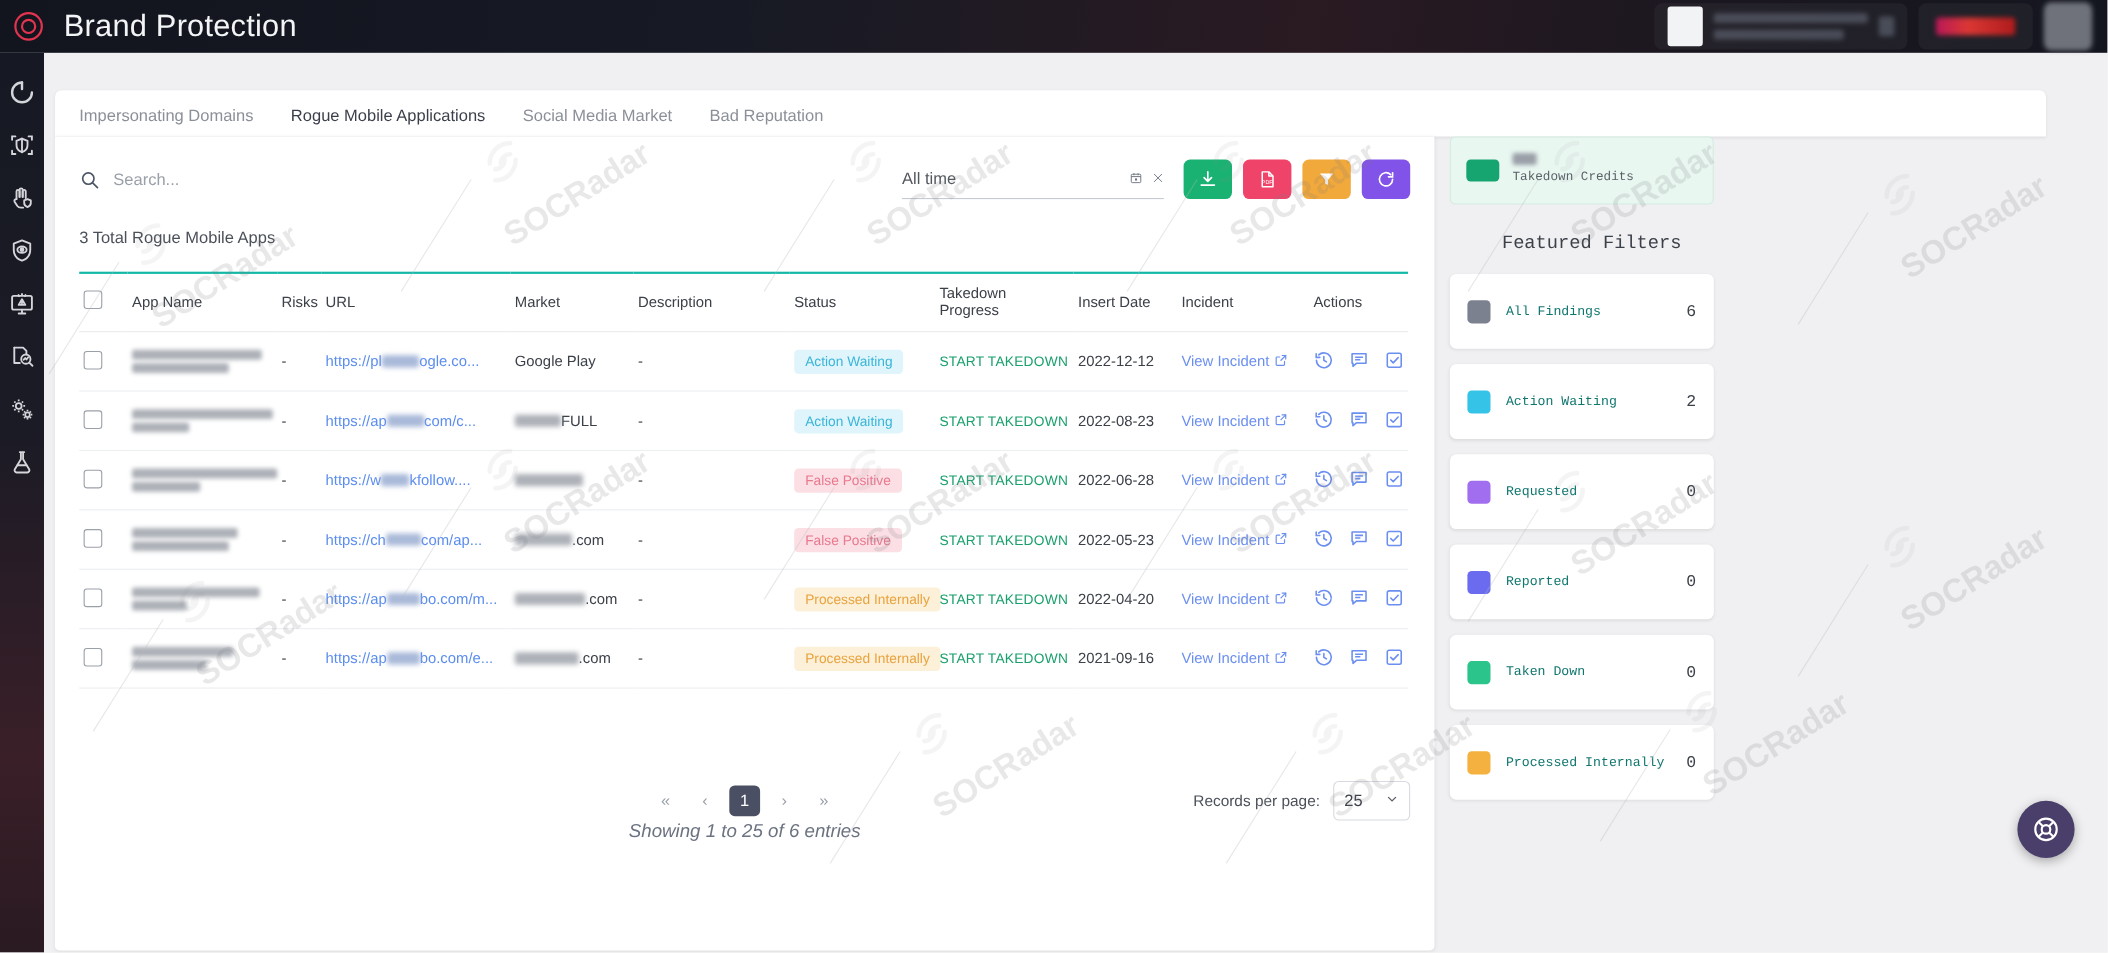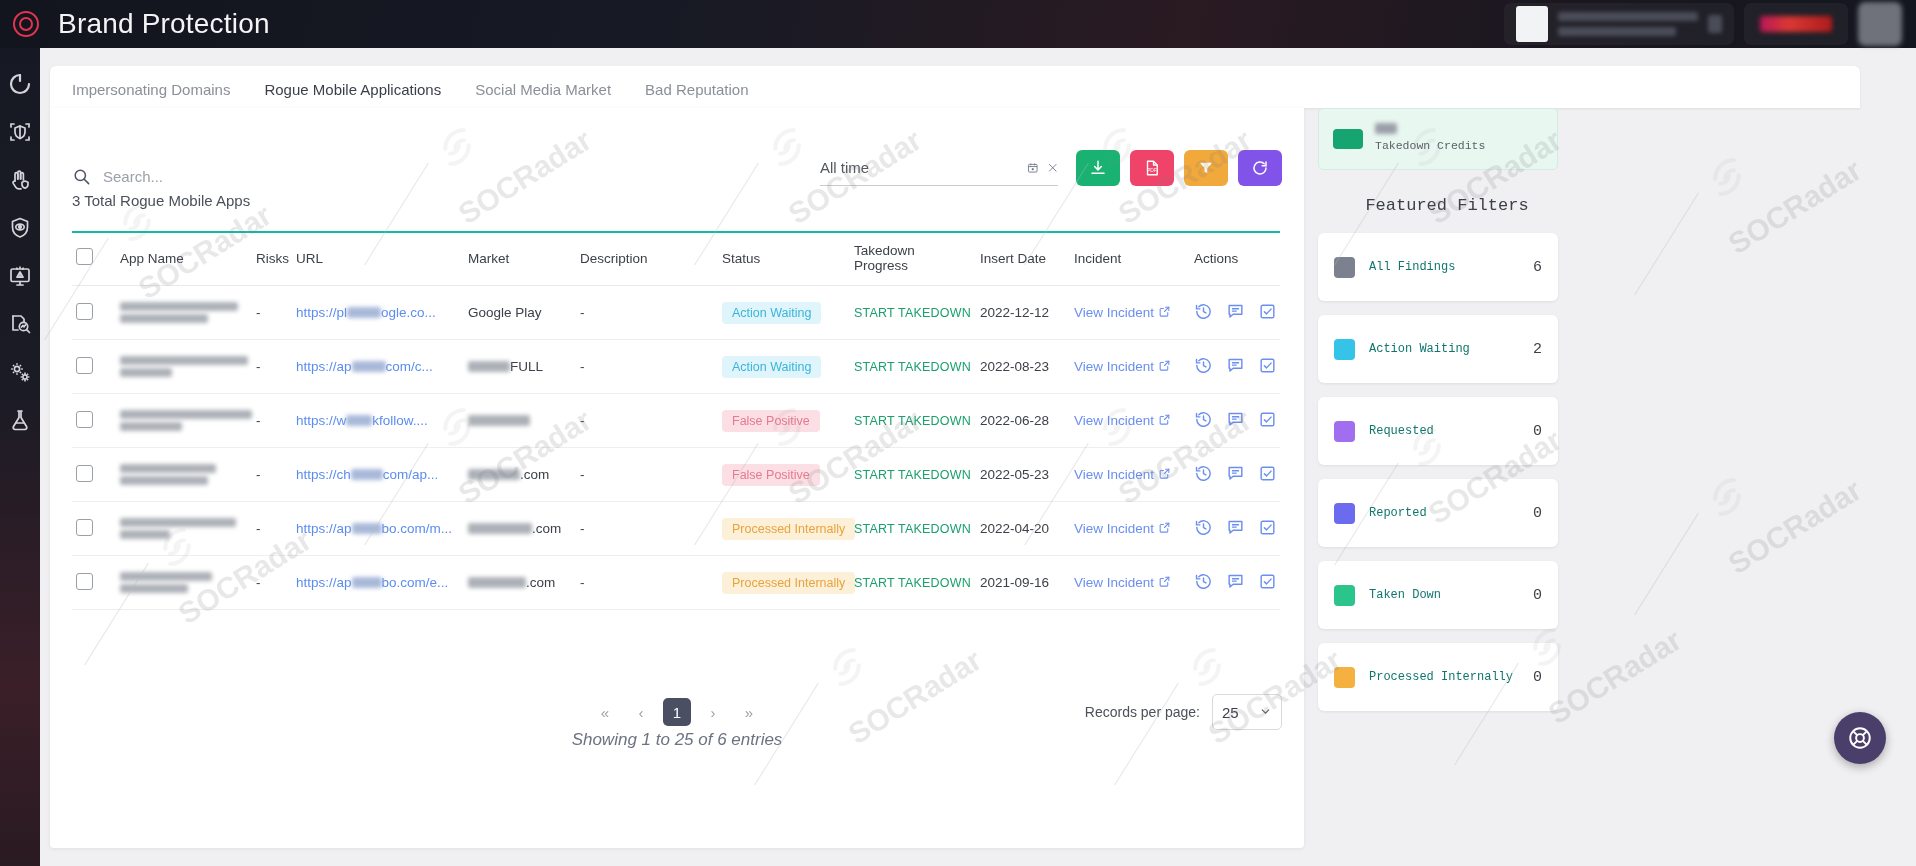--- a/index.html
+++ b/index.html
@@ -54,40 +54,40 @@
   .rail {
     position: absolute; top: 48px; left: 0; width: 40px; height: 818px;
     background: linear-gradient(180deg,#161923 0%, #1b1b25 42%, #3a1f28 78%, #2a1a22 100%);
     display: flex; flex-direction: column; align-items: center; padding-top: 24px; gap: 24px;
     z-index: 35;
   }
   .rail-ico { width: 24px; height: 24px; color: #e9eaee; opacity: .9; cursor: pointer; }
   .rail-ico svg { width: 24px; height: 24px; display: block; }
 
   
-  .page { position: absolute; top: 48px; left: 40px; width: 1876px; height: 734px; }
+  .page { position: absolute; top: 64px; left: 40px; width: 1876px; height: 734px; }
 
   
   .tabbar {
     position: absolute; top: 18px; left: 10px; width: 1810px; height: 42px;
     background: #fff; border-radius: 6px 6px 0 0; box-shadow: 0 1px 3px rgba(0,0,0,.08);
     display: flex; align-items: flex-end; padding-left: 22px; gap: 34px; overflow: hidden;
   }
   .tab {
     font-size: 15px; color: #8b8f98; padding-bottom: 10px; cursor: pointer; white-space: nowrap;
   }
   .tab.active { color: #3b3f4a; }
 
   
   .card {
     position: absolute; top: 60px; left: 10px; width: 1254px; height: 740px;
     background: #fff; border-radius: 0 0 4px 4px; box-shadow: 0 1px 4px rgba(0,0,0,.07);
     overflow: hidden;
   }
-  .toolbar { height: 78px; display: flex; align-items: flex-end; padding: 0 22px; }
+  .toolbar { height: 78px; display: flex; align-items: center; padding: 0 22px; }
   .search-wrap { display: flex; align-items: center; gap: 12px; flex: 1; }
   .search-ico { width: 19px; height: 19px; color: #4b5563; }
   .search-inp {
     border: none; outline: none; font-size: 15px; color: #6b7280;
     font-family: "Liberation Sans", sans-serif; background: transparent; width: 420px;
   }
   .search-inp::placeholder { color: #9aa0a8; }
 
   .datefield {
     width: 238px; height: 36px; border-bottom: 1px solid #c6cad1;

